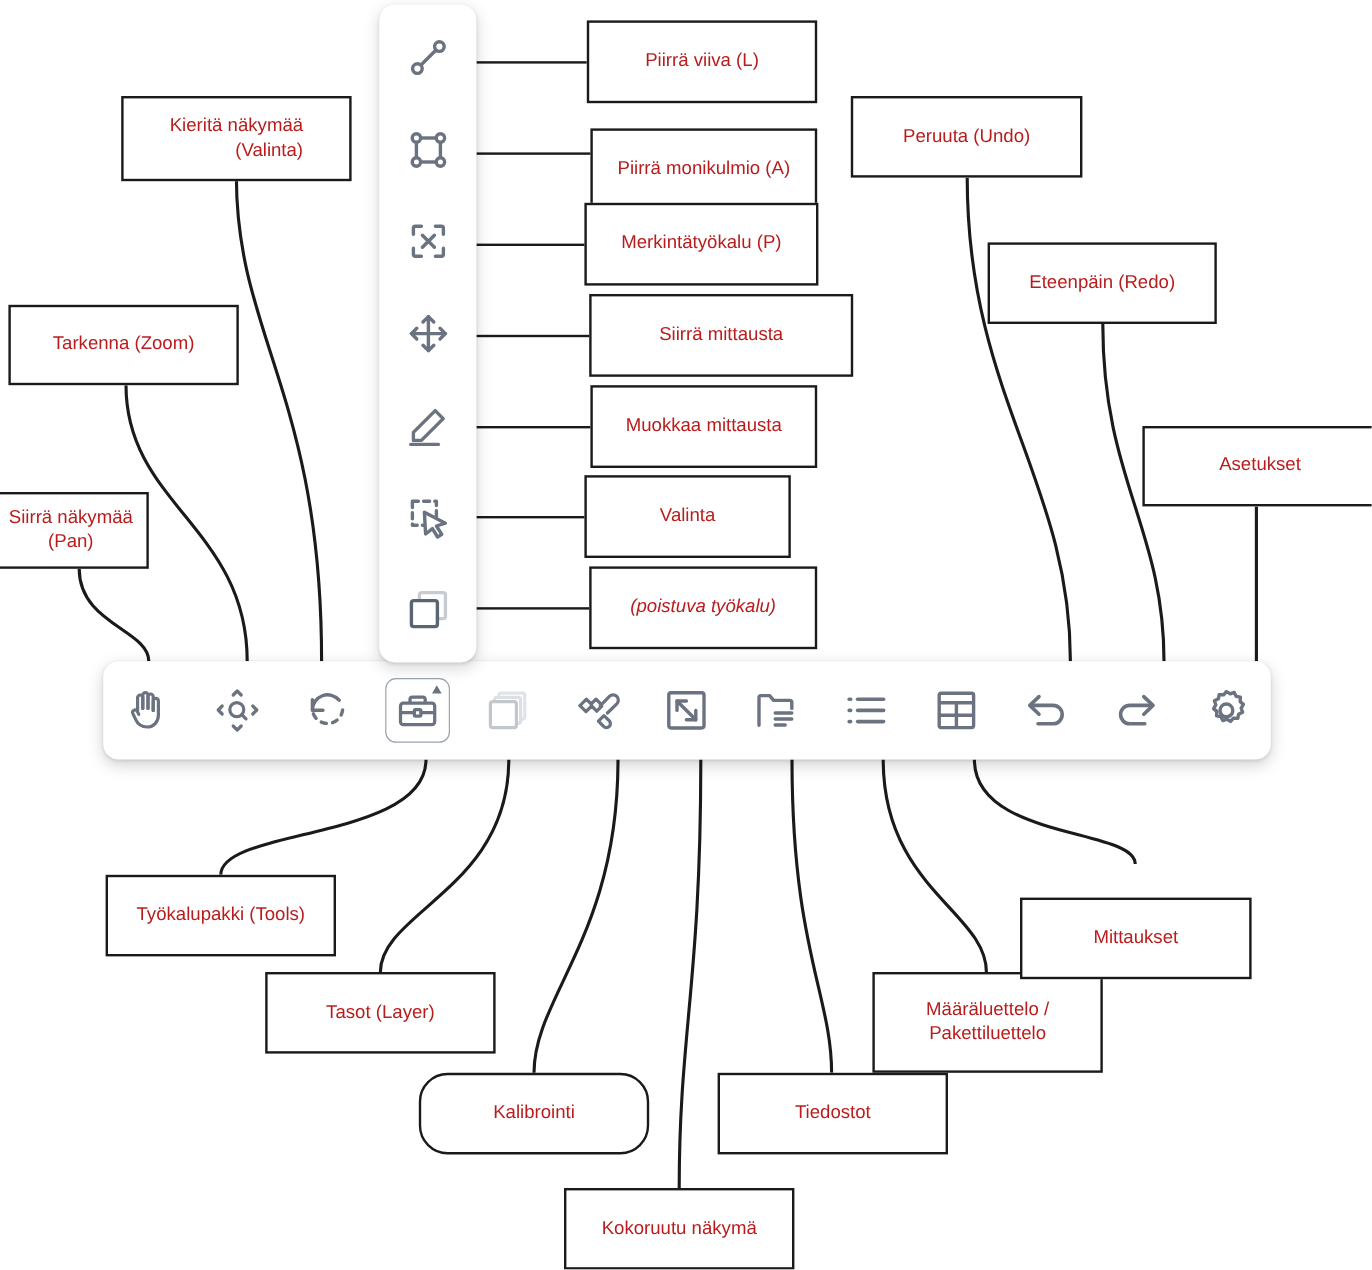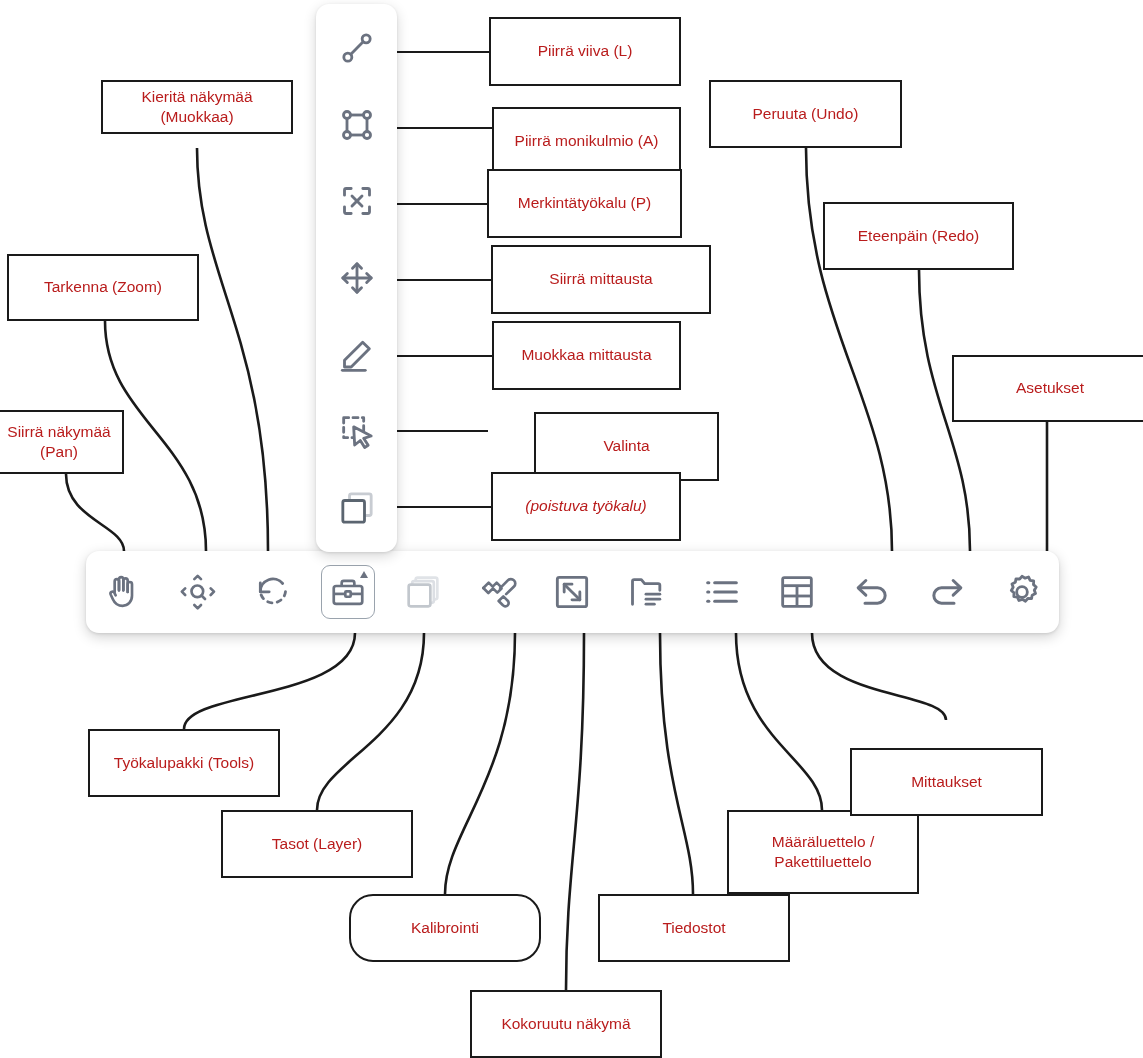--- a/index.html
+++ b/index.html
@@ -99,24 +99,24 @@
   </svg>
 
   <div class="stub" style="left:397px;top:51px;  width:92px;"></div>
   <div class="stub" style="left:397px;top:127px; width:96px;"></div>
   <div class="stub" style="left:397px;top:203px; width:91px;"></div>
   <div class="stub" style="left:397px;top:279px; width:95px;"></div>
   <div class="stub" style="left:397px;top:355px; width:96px;"></div>
   <div class="stub" style="left:397px;top:430px; width:91px;"></div>
   <div class="stub" style="left:397px;top:506px; width:95px;"></div>
 
-  <div class="callout" style="left:101px;top:80px;width:192px;height:54px;">
+  <div class="callout" style="left:101px;top:80px;width:192px;height:71px;text-align:right;">
     <div>
       <span>Kieritä näkymää</span><br>
-      <span>(Muokkaa)</span>
+      <span>(Valinta)</span>
     </div>
   </div>
 
   <div class="callout" style="left:7px;top:254px;width:192px;height:67px;">
     <span>Tarkenna (Zoom)</span>
   </div>
 
   <div class="callout" style="left:-6px;top:410px;width:130px;height:64px;">
     <div>
       <span>Siirrä näkymää</span><br>
@@ -144,21 +144,21 @@
   </div>
   <div class="callout" style="left:487px;top:169px;width:195px;height:69px;">
     <span>Merkintätyökalu (P)</span>
   </div>
   <div class="callout" style="left:491px;top:245px;width:220px;height:69px;">
     <span>Siirrä mittausta</span>
   </div>
   <div class="callout" style="left:492px;top:321px;width:189px;height:69px;">
     <span>Muokkaa mittausta</span>
   </div>
-  <div class="callout" style="left:487px;top:412px;width:185px;height:69px;margin-left:47px;">
+  <div class="callout" style="left:487px;top:396px;width:172px;height:69px;">
     <span>Valinta</span>
   </div>
   <div class="callout italic" style="left:491px;top:472px;width:190px;height:69px;">
     <span>(poistuva työkalu)</span>
   </div>
 
   <div class="callout" style="left:88px;top:729px;width:192px;height:68px;">
     <span>Työkalupakki (Tools)</span>
   </div>
 

